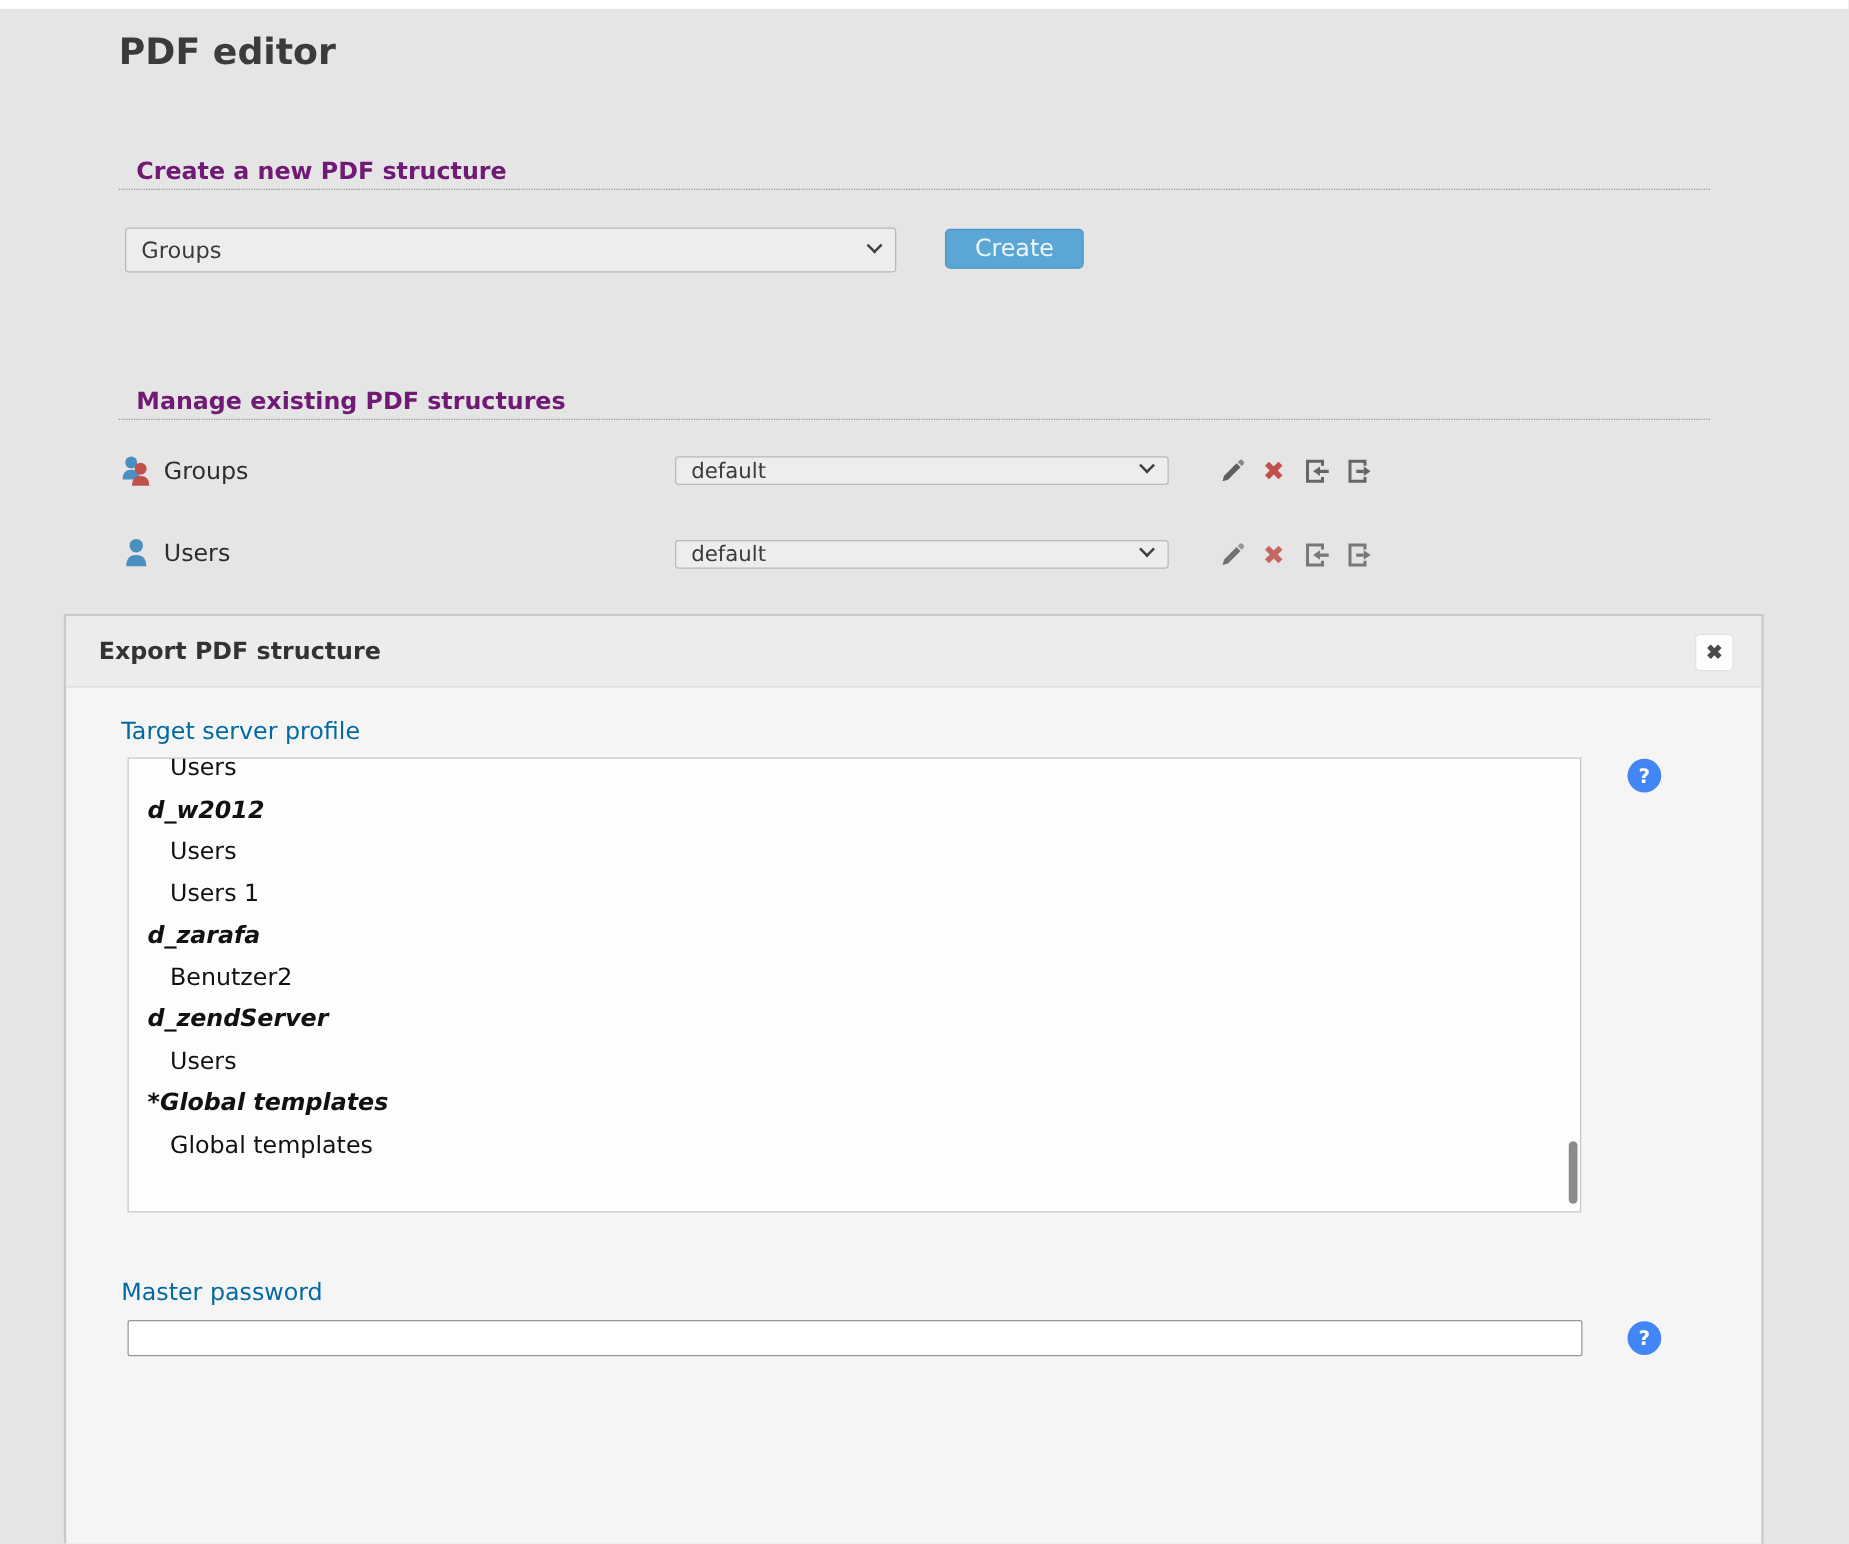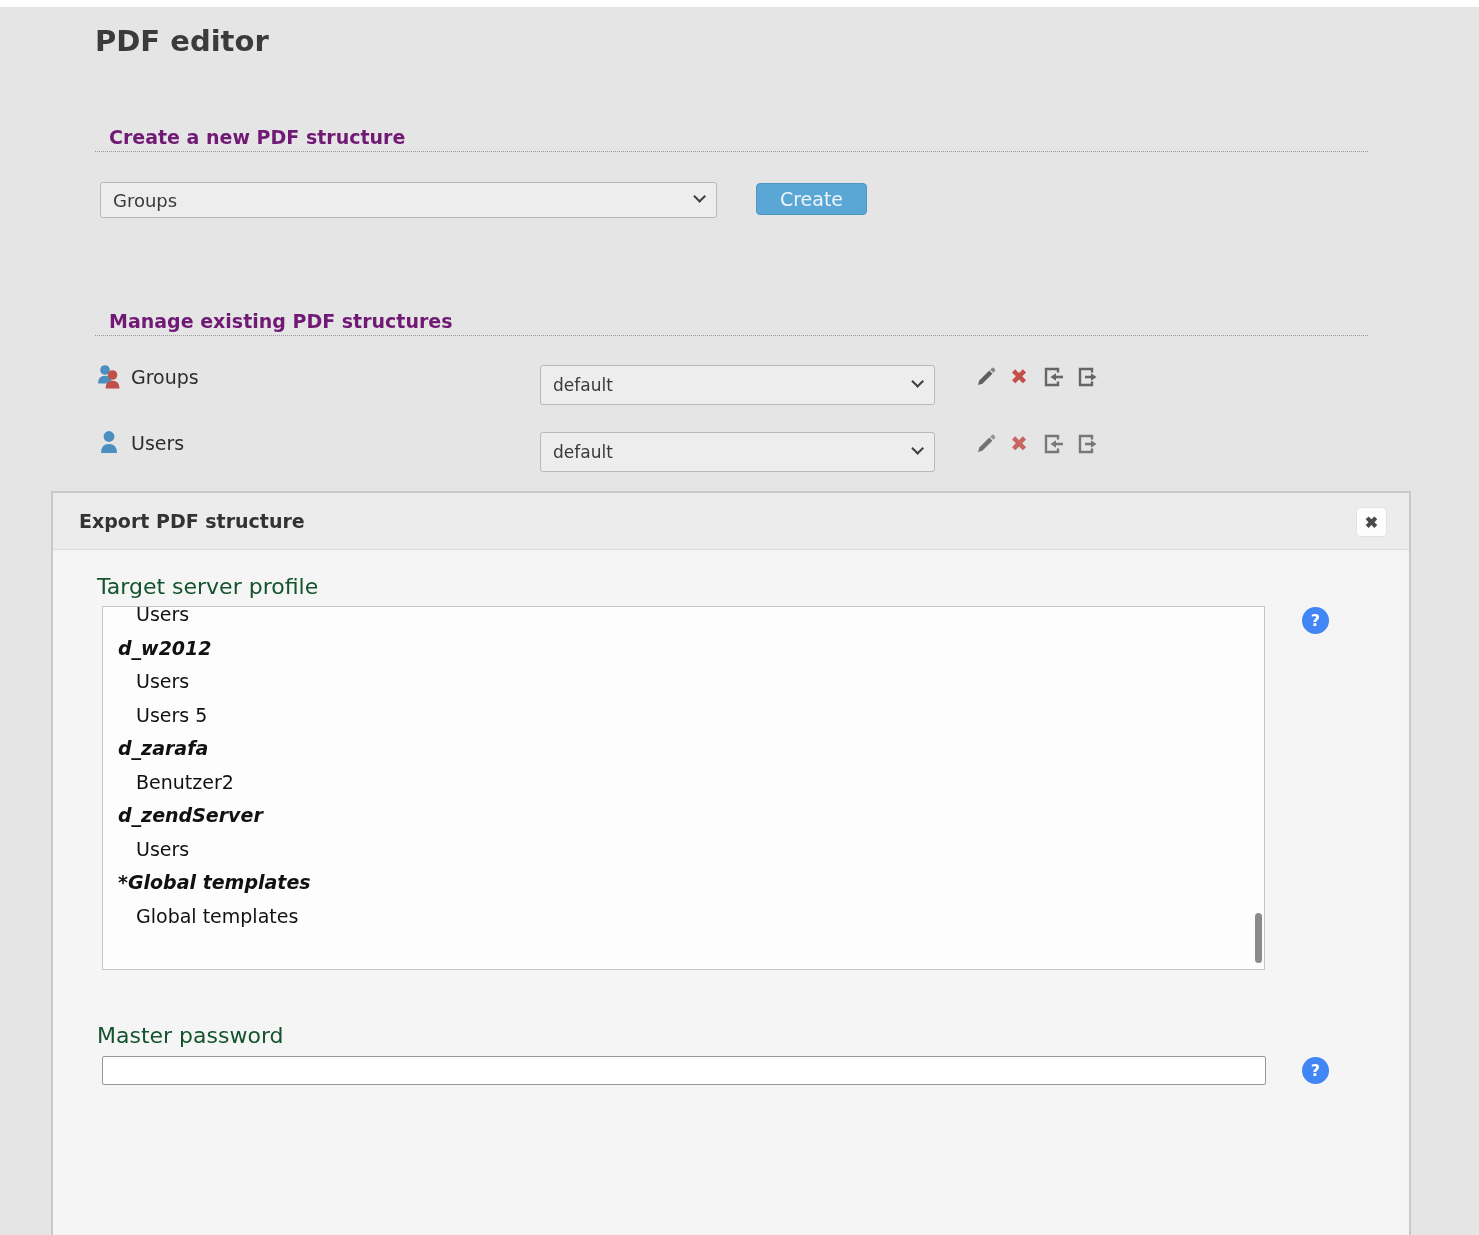--- a/index.html
+++ b/index.html
@@ -17,21 +17,21 @@
   .select {
     position: absolute; background: #ededed; border: 1px solid #b9b9b9; border-radius: 3px;
     display: flex; align-items: center; justify-content: space-between;
     padding: 0 14px 0 12px; cursor: pointer; color: #3a3a3a;
   }
   .select .chev {
     width: 9px; height: 9px; border-right: 2px solid #3f3f3f; border-bottom: 2px solid #3f3f3f;
     transform: rotate(45deg) translateY(-3px); margin-top: -4px;
   }
   .type-select { left: 100px; top: 182px; width: 617px; height: 36px; font-size: 18px; }
-  .manage-select { left: 540px; width: 395px; height: 40px; font-size: 17px; }
+  .manage-select { left: 540px; width: 395px; height: 23px; font-size: 17px; }
 
   .create-btn {
     position: absolute; left: 756px; top: 183px; width: 111px; height: 32px;
     background: #5aa7d6; border: 1px solid #4d97c5; border-radius: 4px;
     color: #eef4f9; font-size: 19px; font-family: inherit; cursor: pointer;
   }
 
   .manage-row-label { position: absolute; left: 131px; font-size: 19px; color: #2d2d2d; }
   .person-icon { position: absolute; }
 
@@ -48,21 +48,21 @@
     border-bottom: 1px solid #dadada; display: flex; align-items: center;
   }
   .modal-title { font-size: 19px; font-weight: bold; color: #333; margin-left: 26px; }
   .modal-close {
     position: absolute; right: 22px; top: 14px; width: 31px; height: 30px;
     background: #fdfdfd; border: 1px solid #e2e2e2; border-radius: 4px;
     display: flex; align-items: center; justify-content: center;
     color: #4a4a4a; font-size: 16px; font-weight: bold; cursor: pointer;
   }
 
-  .field-label { position: absolute; left: 44px; font-size: 22px; color: #14532d; }
+  .field-label { position: absolute; left: 44px; font-size: 19px; color: #0369a1; }
 
   .listbox {
     position: absolute; left: 49px; top: 113px; width: 1163px; height: 364px;
     background: #fdfdfd; border: 1px solid #c6c6c6; overflow: hidden;
   }
   .listbox ul { list-style: none; margin-top: -9px; }
   .listbox li { font-size: 19px; line-height: 33.5px; color: #111; white-space: nowrap; cursor: pointer; }
   .listbox li.group { font-weight: bold; font-style: italic; padding-left: 4px; margin-left: 11px; }
   .listbox li.child { padding-left: 33px; }
   .scroll-thumb {
@@ -192,21 +192,21 @@
     </div>
     <button class="modal-close">✖</button>
 
     <div class="field-label" style="top:81px">Target server profile</div>
 
     <div class="listbox">
       <ul>
           <li class="child">Users</li>
           <li class="group">d_w2012</li>
           <li class="child">Users</li>
-          <li class="child">Users 5</li>
+          <li class="child">Users 1</li>
           <li class="group">d_zarafa</li>
           <li class="child">Benutzer2</li>
           <li class="group">d_zendServer</li>
           <li class="child">Users</li>
           <li class="group">*Global templates</li>
           <li class="child">Global templates</li>
         </ul>
       <div class="scroll-thumb"></div>
     </div>
     <div class="help-icon" style="left:1249px;top:114px">?</div>

